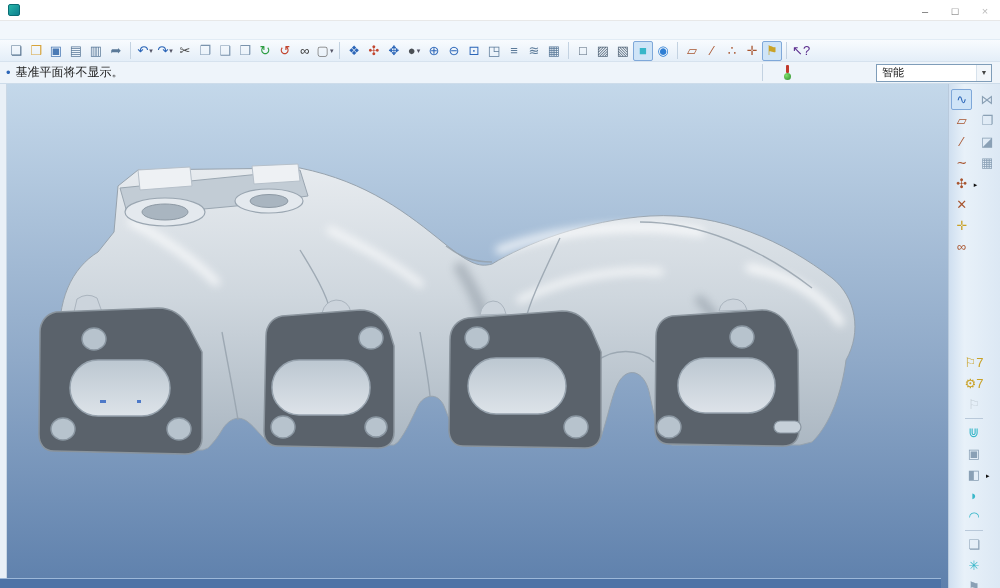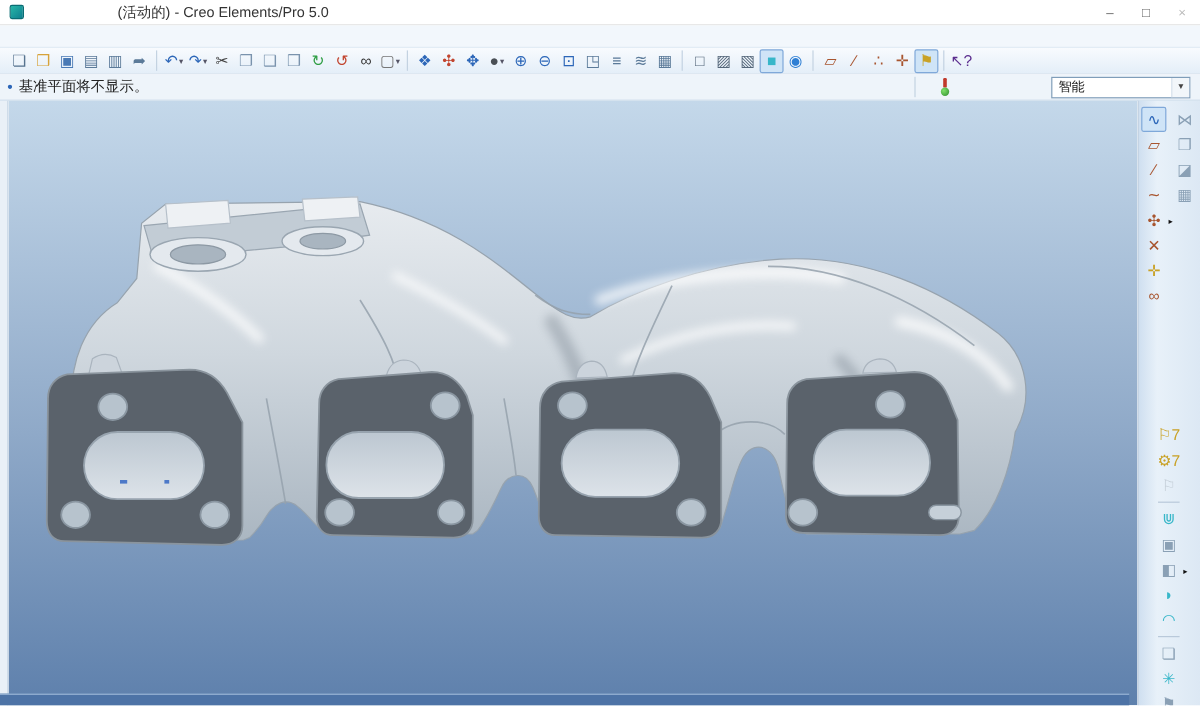--- a/index.html
+++ b/index.html
@@ -57,21 +57,20 @@
   .sbtn.disabled { opacity:.45; }
   .hsep { width:18px; height:7px; display:flex; align-items:center; }
   .sidebar .hsep::after { content:""; width:100%; height:1px; background:#b9c9da; display:block; }
   .side-lower { position:absolute; right:3px; top:268px; display:flex; flex-direction:column; align-items:center; width:46px; }
 </style>
 </head>
 <body>
 
 <div class="titlebar">
   <div class="app-icon"></div>
-  <div class="title-text">(活动的) - Creo Elements/Pro 5.0</div>
   <div class="win-controls">
     <div class="win-btn">–</div>
     <div class="win-btn">□</div>
     <div class="win-btn close">×</div>
   </div>
 </div>
 
 <div class="menubar">
 
 <span class="menu-item"></span>

